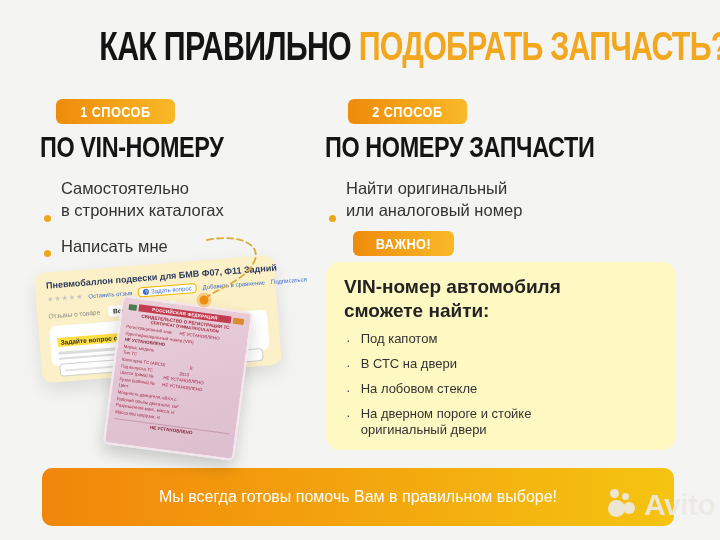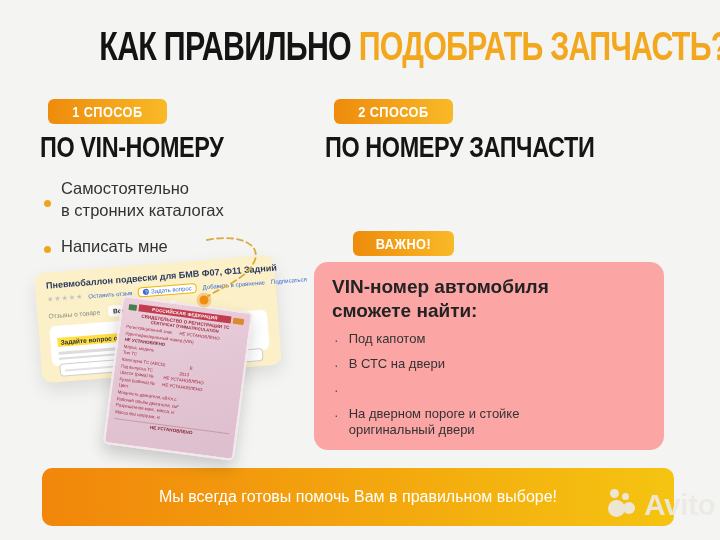--- a/index.html
+++ b/index.html
@@ -21,27 +21,27 @@
          padding:4px 18px;letter-spacing:.5px;}
   .badge span{display:inline-block;transform:scaleX(.85);transform-origin:center;white-space:nowrap;}
 
   
   .h2{position:absolute;font-size:30px;font-weight:bold;color:#151515;
       white-space:nowrap;transform:scaleX(.78);transform-origin:left center;
       letter-spacing:-.5px;}
 
   
   .blist{position:absolute;}
-  .bitem{display:flex;align-items:center;margin-bottom:14px;}
+  .bitem{display:flex;align-items:flex-end;margin-bottom:14px;}
   .dot{width:7px;height:7px;border-radius:50%;background:#EDA71C;margin:7px 10px 0 0;flex:none;}
   .btext{font-size:16.5px;color:#333;line-height:1.32;white-space:pre-line;}
 
   
-  .graybox{position:absolute;left:314px;top:262px;width:350px;height:188px;
-           background:#fca5a5;border-radius:14px;box-sizing:border-box;
+  .graybox{position:absolute;left:326px;top:262px;width:350px;height:188px;
+           background:#fef9c3;border-radius:14px;box-sizing:border-box;
            padding:13px 18px 10px 18px;}
   .graybox h3{margin:0 0 8px 0;font-size:19px;font-weight:bold;color:#232323;
               line-height:1.25;white-space:pre-line;}
   .gitem{display:flex;align-items:flex-start;margin-bottom:8px;}
   .gdot{color:#555;font-size:14px;margin:1px 10px 0 2px;flex:none;}
   .gtext{font-size:13px;color:#333;line-height:1.3;white-space:pre-line;}
 
   
   .cta{position:absolute;left:42px;top:468px;width:632px;height:58px;border-radius:10px;
        background:linear-gradient(90deg,#F1860B,#F5C411);
@@ -103,57 +103,65 @@
 <body>
 
 <div class="page">
 
   <div class="title-wrap">
     <div class="title">
       <span>КАК ПРАВИЛЬНО </span><span class="accent">ПОДОБРАТЬ ЗАПЧАСТЬ?</span>
     </div>
   </div>
 
-  <div class="badge" style="left:48px;top:99px;text-align:right;">
+  <div class="badge" style="left:56px;top:99px;text-align:right;">
     <span>1 СПОСОБ</span>
   </div>
   <div class="h2" style="left:40px;top:130px;">ПО VIN-НОМЕРУ</div>
   <div class="blist" style="left:44px;top:178px;">
     <div class="bitem">
       <span class="dot"></span>
       <span class="btext">Самостоятельно
 в стронних каталогах</span>
     </div>
     <div class="bitem">
       <span class="dot"></span>
       <span class="btext">Написать мне</span>
     </div>
   </div>
 
-  <div class="badge" style="left:334px;top:99px;">
+  <div class="badge" style="left:348px;top:99px;">
     <span>2 СПОСОБ</span>
   </div>
   <div class="h2" style="left:325px;top:130px;">ПО НОМЕРУ ЗАПЧАСТИ</div>
+  <div class="blist" style="left:329px;top:178px;">
+    <div class="bitem">
+      <span class="dot"></span>
+      <span class="btext">Найти оригинальный
+или аналоговый номер</span>
+    </div>
+  </div>
 
   <div class="badge" style="left:330px;top:231px;margin-left:23px;">
     <span>ВАЖНО!</span>
   </div>
   <div class="graybox">
     <h3>VIN-номер автомобиля
 сможете найти:</h3>
     <div class="gitem">
       <span class="gdot">·</span>
       <span class="gtext">Под капотом</span>
     </div>
     <div class="gitem">
       <span class="gdot">·</span>
       <span class="gtext">В СТС на двери</span>
     </div>
     <div class="gitem">
       <span class="gdot">·</span>
+      <span class="gtext">На лобовом стекле</span>
     </div>
     <div class="gitem">
       <span class="gdot">·</span>
       <span class="gtext">На дверном пороге и стойке
 оригинальный двери</span>
     </div>
   </div>
 
   <div class="card">
     <div class="card-title">Пневмобаллон подвески для БМВ Ф07, Ф11 Задний</div>

